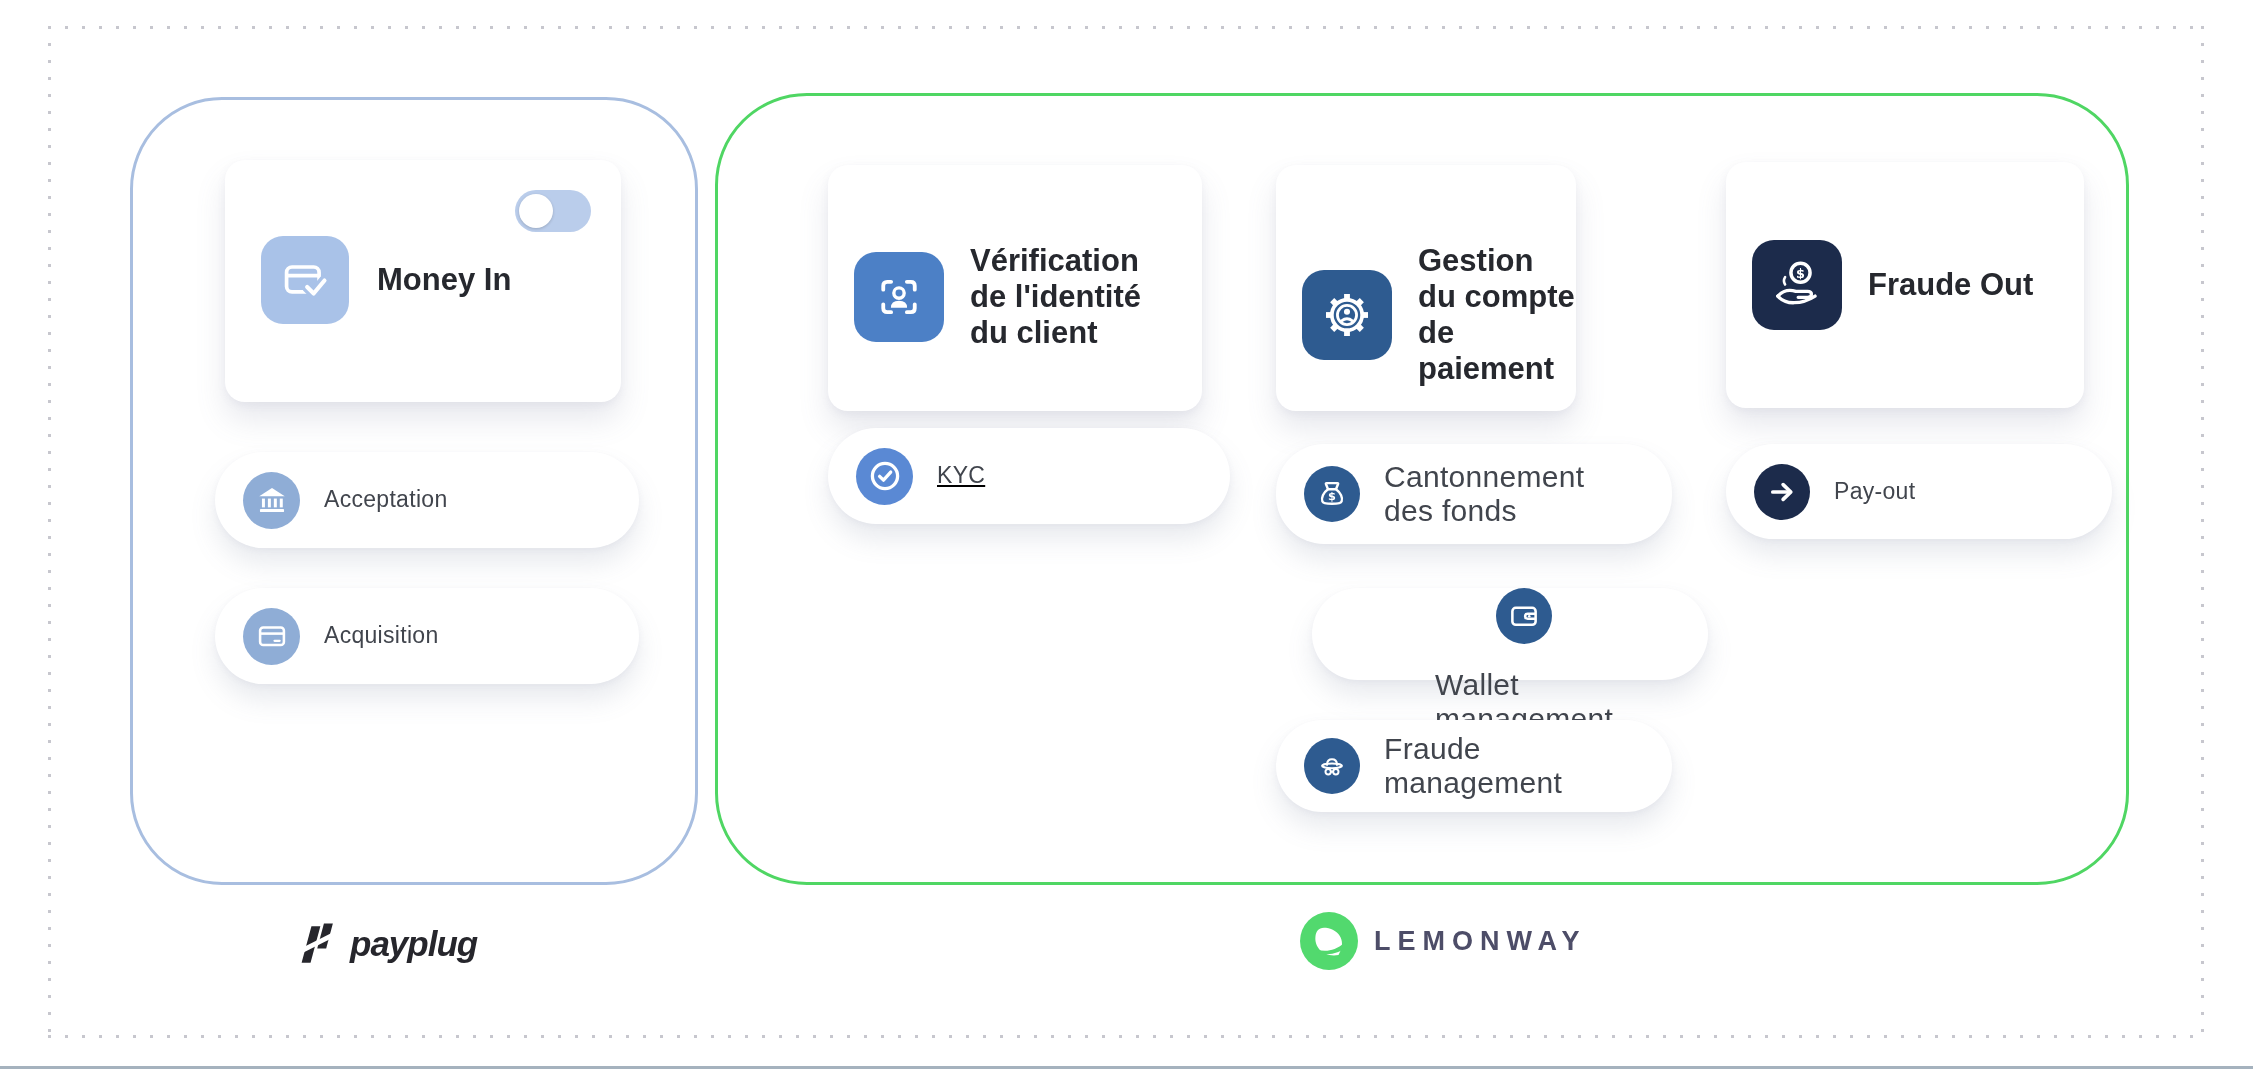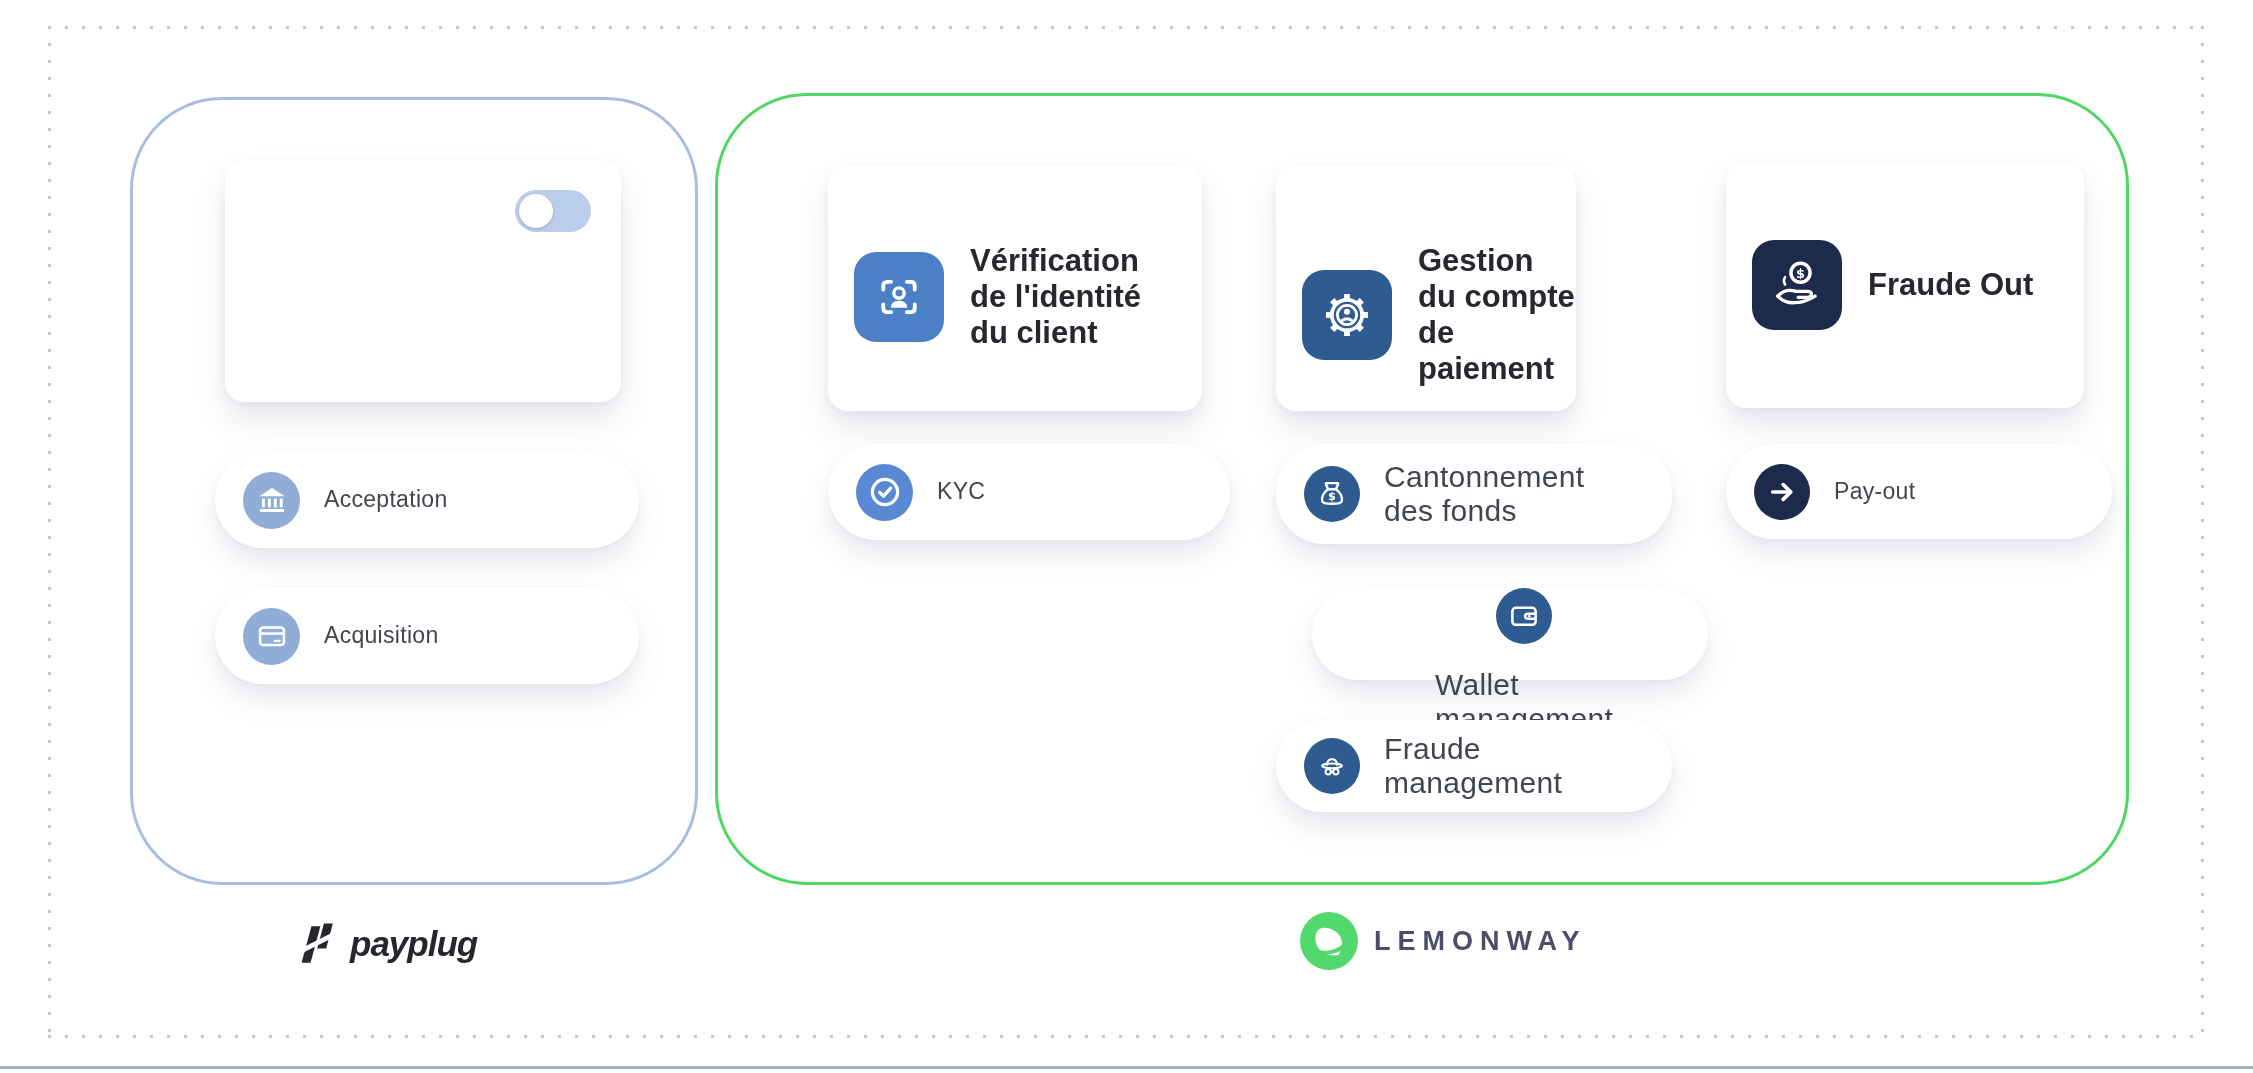--- a/index.html
+++ b/index.html
@@ -43,21 +43,21 @@
   .pill-acceptation{left:215px;top:452px;width:396px;height:96px;}
   .pill-acquisition{left:215px;top:588px;width:396px;height:96px;}
   .pill-acceptation .pcircle,.pill-acquisition .pcircle{width:57px;height:57px;}
 
   .card-verif{left:828px;top:165px;width:374px;height:246px;}
   .card-gestion{left:1276px;top:165px;width:300px;height:246px;}
   .card-moneyout{left:1726px;top:162px;width:358px;height:246px;}
   .card-verif .card-row,.card-gestion .card-row,.card-moneyout .card-row{left:26px;top:78px;gap:26px;}
   .card-verif .tile,.card-gestion .tile,.card-moneyout .tile{width:90px;height:90px;}
 
-  .pill-kyc{left:828px;top:444px;width:374px;height:96px;}
+  .pill-kyc{left:828px;top:428px;width:374px;height:96px;text-decoration:underline;}
   .pill-kyc .pcircle{width:57px;height:57px;}
   .pill-cantonnement{left:1276px;top:444px;width:368px;height:100px;}
   .pill-wallet{left:1312px;top:588px;width:368px;height:92px;flex-direction:column;}
   .pill-fraude{left:1276px;top:720px;width:368px;height:92px;}
   .pill-cantonnement .pcircle,.pill-wallet .pcircle,.pill-fraude .pcircle{width:56px;height:56px;}
   .pill-cantonnement .pill-label,.pill-wallet .pill-label,.pill-fraude .pill-label{font-size:30px;}
   .pill-payout{left:1726px;top:444px;width:358px;height:95px;}
   .pill-payout .pcircle{width:56px;height:56px;}
 
   .payplug-logo{position:absolute;left:290px;top:918px;display:flex;align-items:center;gap:10px;}
@@ -72,20 +72,31 @@
 <body>
 
 <div class="stage">
   <div class="dotted-frame"></div>
 
   <section class="panel panel-blue"></section>
 
   <div class="card money-in-card">
     <div class="toggle">
       <div class="knob"></div>
+    </div>
+    <div class="card-row">
+      <div class="tile bg-lightblue">
+        <svg width="52" height="52" viewBox="0 0 48 48" fill="none">
+          <rect x="7" y="12" width="30" height="23" rx="5" stroke="#fff" stroke-width="3.4"></rect>
+          <line x1="7" y1="20" x2="37" y2="20" stroke="#fff" stroke-width="3.4"></line>
+          <path d="M26,30.5 L32,36.5 L42,24.5" stroke="#a9c2e8" stroke-width="10" stroke-linecap="round" stroke-linejoin="round"></path>
+          <path d="M26,30.5 L32,36.5 L42,24.5" stroke="#fff" stroke-width="3.8" stroke-linecap="round" stroke-linejoin="round"></path>
+        </svg>
+      </div>
+      <div class="card-title">Money In</div>
     </div>
   </div>
 
   <div class="pill pill-acceptation">
     <div class="pcircle c-lightblue">
       <svg width="34" height="34" viewBox="0 0 24 24" fill="#fff">
         <path d="M12,3.6 L21,9.4 L3,9.4 Z"></path>
         <rect x="4.9" y="11" width="2.1" height="6.2"></rect>
         <rect x="9.1" y="11" width="2.1" height="6.2"></rect>
         <rect x="13.3" y="11" width="2.1" height="6.2"></rect>

